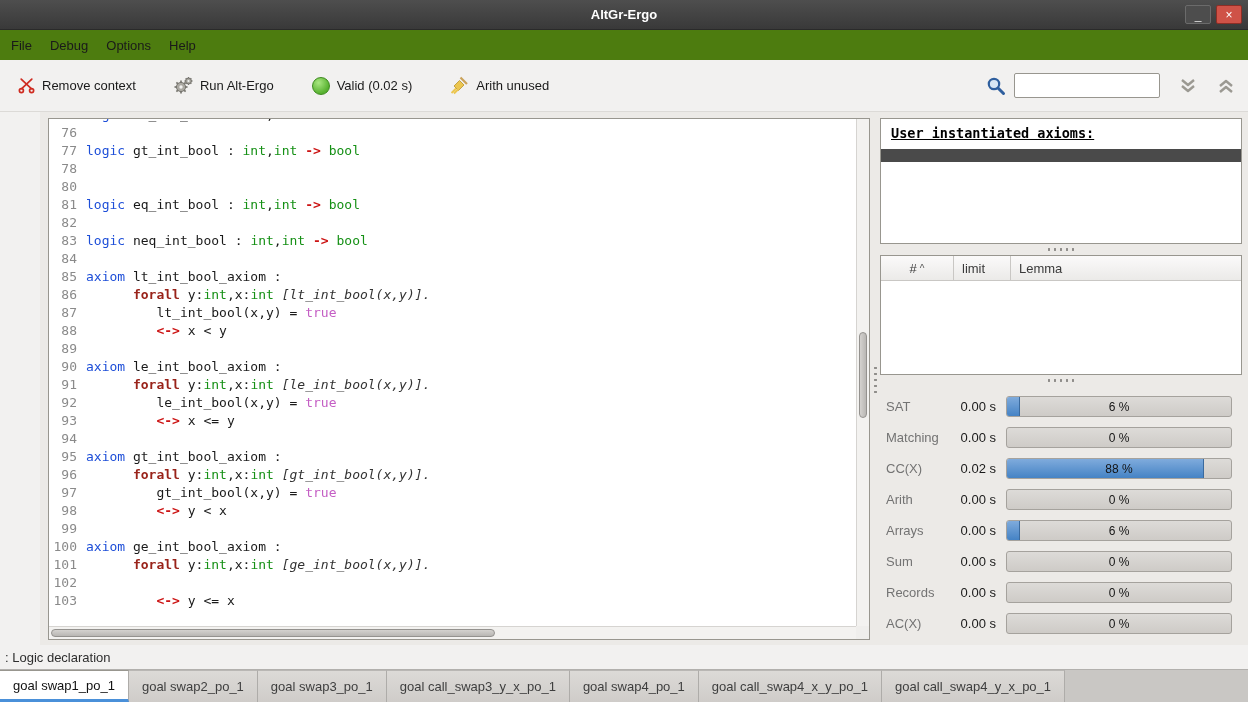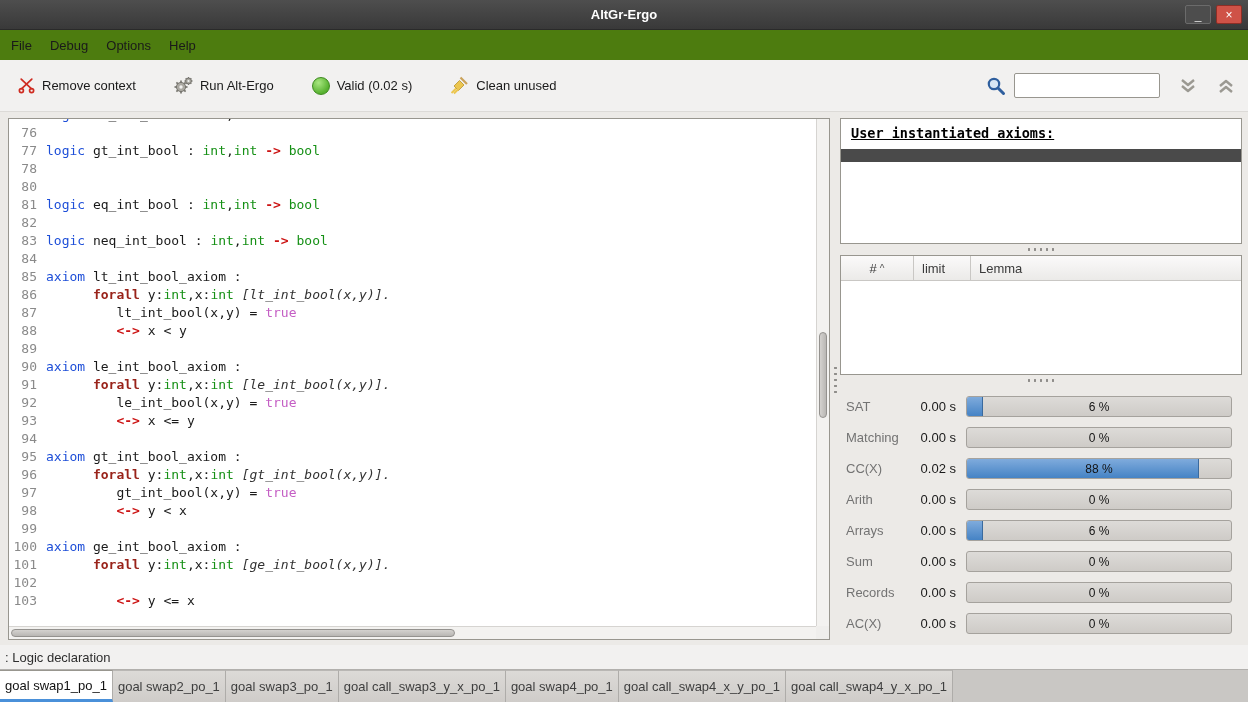--- a/index.html
+++ b/index.html
@@ -33,21 +33,21 @@
   .tool { display:flex; align-items:center; gap:7px; margin-right:26px; padding:4px 6px; color:#1a1a1a; }
   .validdot { width:18px; height:18px; border-radius:50%;
               background:radial-gradient(circle at 35% 30%, #a9e781, #57b12f 70%);
               border:1px solid #3c8a1e; }
   .toolbar .spacer { flex:1; }
   .search-input { width:146px; height:25px; border:1px solid #98968f; border-radius:2px;
                   padding:0 6px; font-size:13px; background:#ffffff; font-family:"Liberation Sans",sans-serif; }
   .iconbtn { margin-left:18px; display:flex; align-items:center; }
 
   
-  .main { flex:1; display:flex; padding:6px 6px 5px 8px; background:#eceae7; min-height:0; }
+  .main { flex:1; display:flex; padding:6px 6px 5px 8px; background:#eceae7; min-height:0;margin-left:40px; }
 
   .editor { position:relative; width:822px; flex:none; background:#ffffff;
             border:1px solid #98968f; overflow:hidden; }
   .codewrap { position:absolute; top:0; left:0; right:13px; bottom:13px; overflow:hidden;
               font-family:"DejaVu Sans Mono", monospace; font-size:13px; line-height:18px; }
   .cl { display:flex; height:18px; white-space:pre; }
   .cl.partial { margin-top:-13px; }
   .ln { width:37px; flex:none; text-align:right; padding-right:9px; color:#8a8a8a; }
   .ct { white-space:pre; color:#1a1a1a; }
   .tk-kw   { color:#1d4ed8; }
@@ -103,21 +103,21 @@
   .sfill { position:absolute; left:0; top:0; bottom:0;
            background:linear-gradient(#7fabdc,#4583c5); border-right:1px solid #3a6a9e; }
   .spct { position:absolute; inset:0; display:flex; align-items:center; justify-content:center;
           font-size:12px; color:#141414; }
 
   
   .statusbar { height:24px; flex:none; display:flex; align-items:center; padding-left:5px;
                background:#f2f1f0; color:#2e2e2e; }
   .tabbar { height:33px; flex:none; display:flex; align-items:stretch; background:#c9c7c4;
             border-top:1px solid #b2b0ad; }
-  .tab { display:flex; align-items:center; padding:0 5px; color:#3e3e3e; white-space:nowrap;
+  .tab { display:flex; align-items:center; padding:0 13px; color:#3e3e3e; white-space:nowrap;
          background:linear-gradient(#dcdad7,#cfccc9); border-right:1px solid #aeaca9;
          border-top:1px solid #b9b7b4; }
   .tab.active { background:#ffffff; color:#111111; border-bottom:3px solid #4a90d9;
                 border-top:1px solid #98968f; }
 </style>
 </head>
 <body>
 
 <div class="window">
 
@@ -175,21 +175,21 @@
       <span class="validdot"></span>
       <span>Valid (0.02 s)</span>
     </div>
 
     <div class="tool">
       <svg width="19" height="19" viewBox="0 0 19 19">
         <line x1="10.5" y1="1.5" x2="17" y2="8" stroke="#caa25a" stroke-width="2.2"></line>
         <path d="M4 10 L9.5 4.5 L14 9 L8.5 14.5 Z" fill="#ecc64f" stroke="#b8932f" stroke-width="0.8"></path>
         <path d="M1.5 17 L6 12.5 M4 17.5 L8 13.5" stroke="#ecc64f" stroke-width="1.8" fill="none"></path>
       </svg>
-      <span>Clean unused</span>
+      <span>Arith unused</span>
     </div>
 
     <div class="spacer"></div>
 
     <svg width="20" height="20" viewBox="0 0 20 20" style="margin-right:8px">
       <circle cx="8" cy="8" r="5.2" fill="#d8e6f4" stroke="#2f5f9e" stroke-width="2.2"></circle>
       <line x1="12" y1="12" x2="17.5" y2="17.5" stroke="#2f5f9e" stroke-width="3" stroke-linecap="round"></line>
     </svg>
     <input class="search-input" type="text" value="" style="">
 

